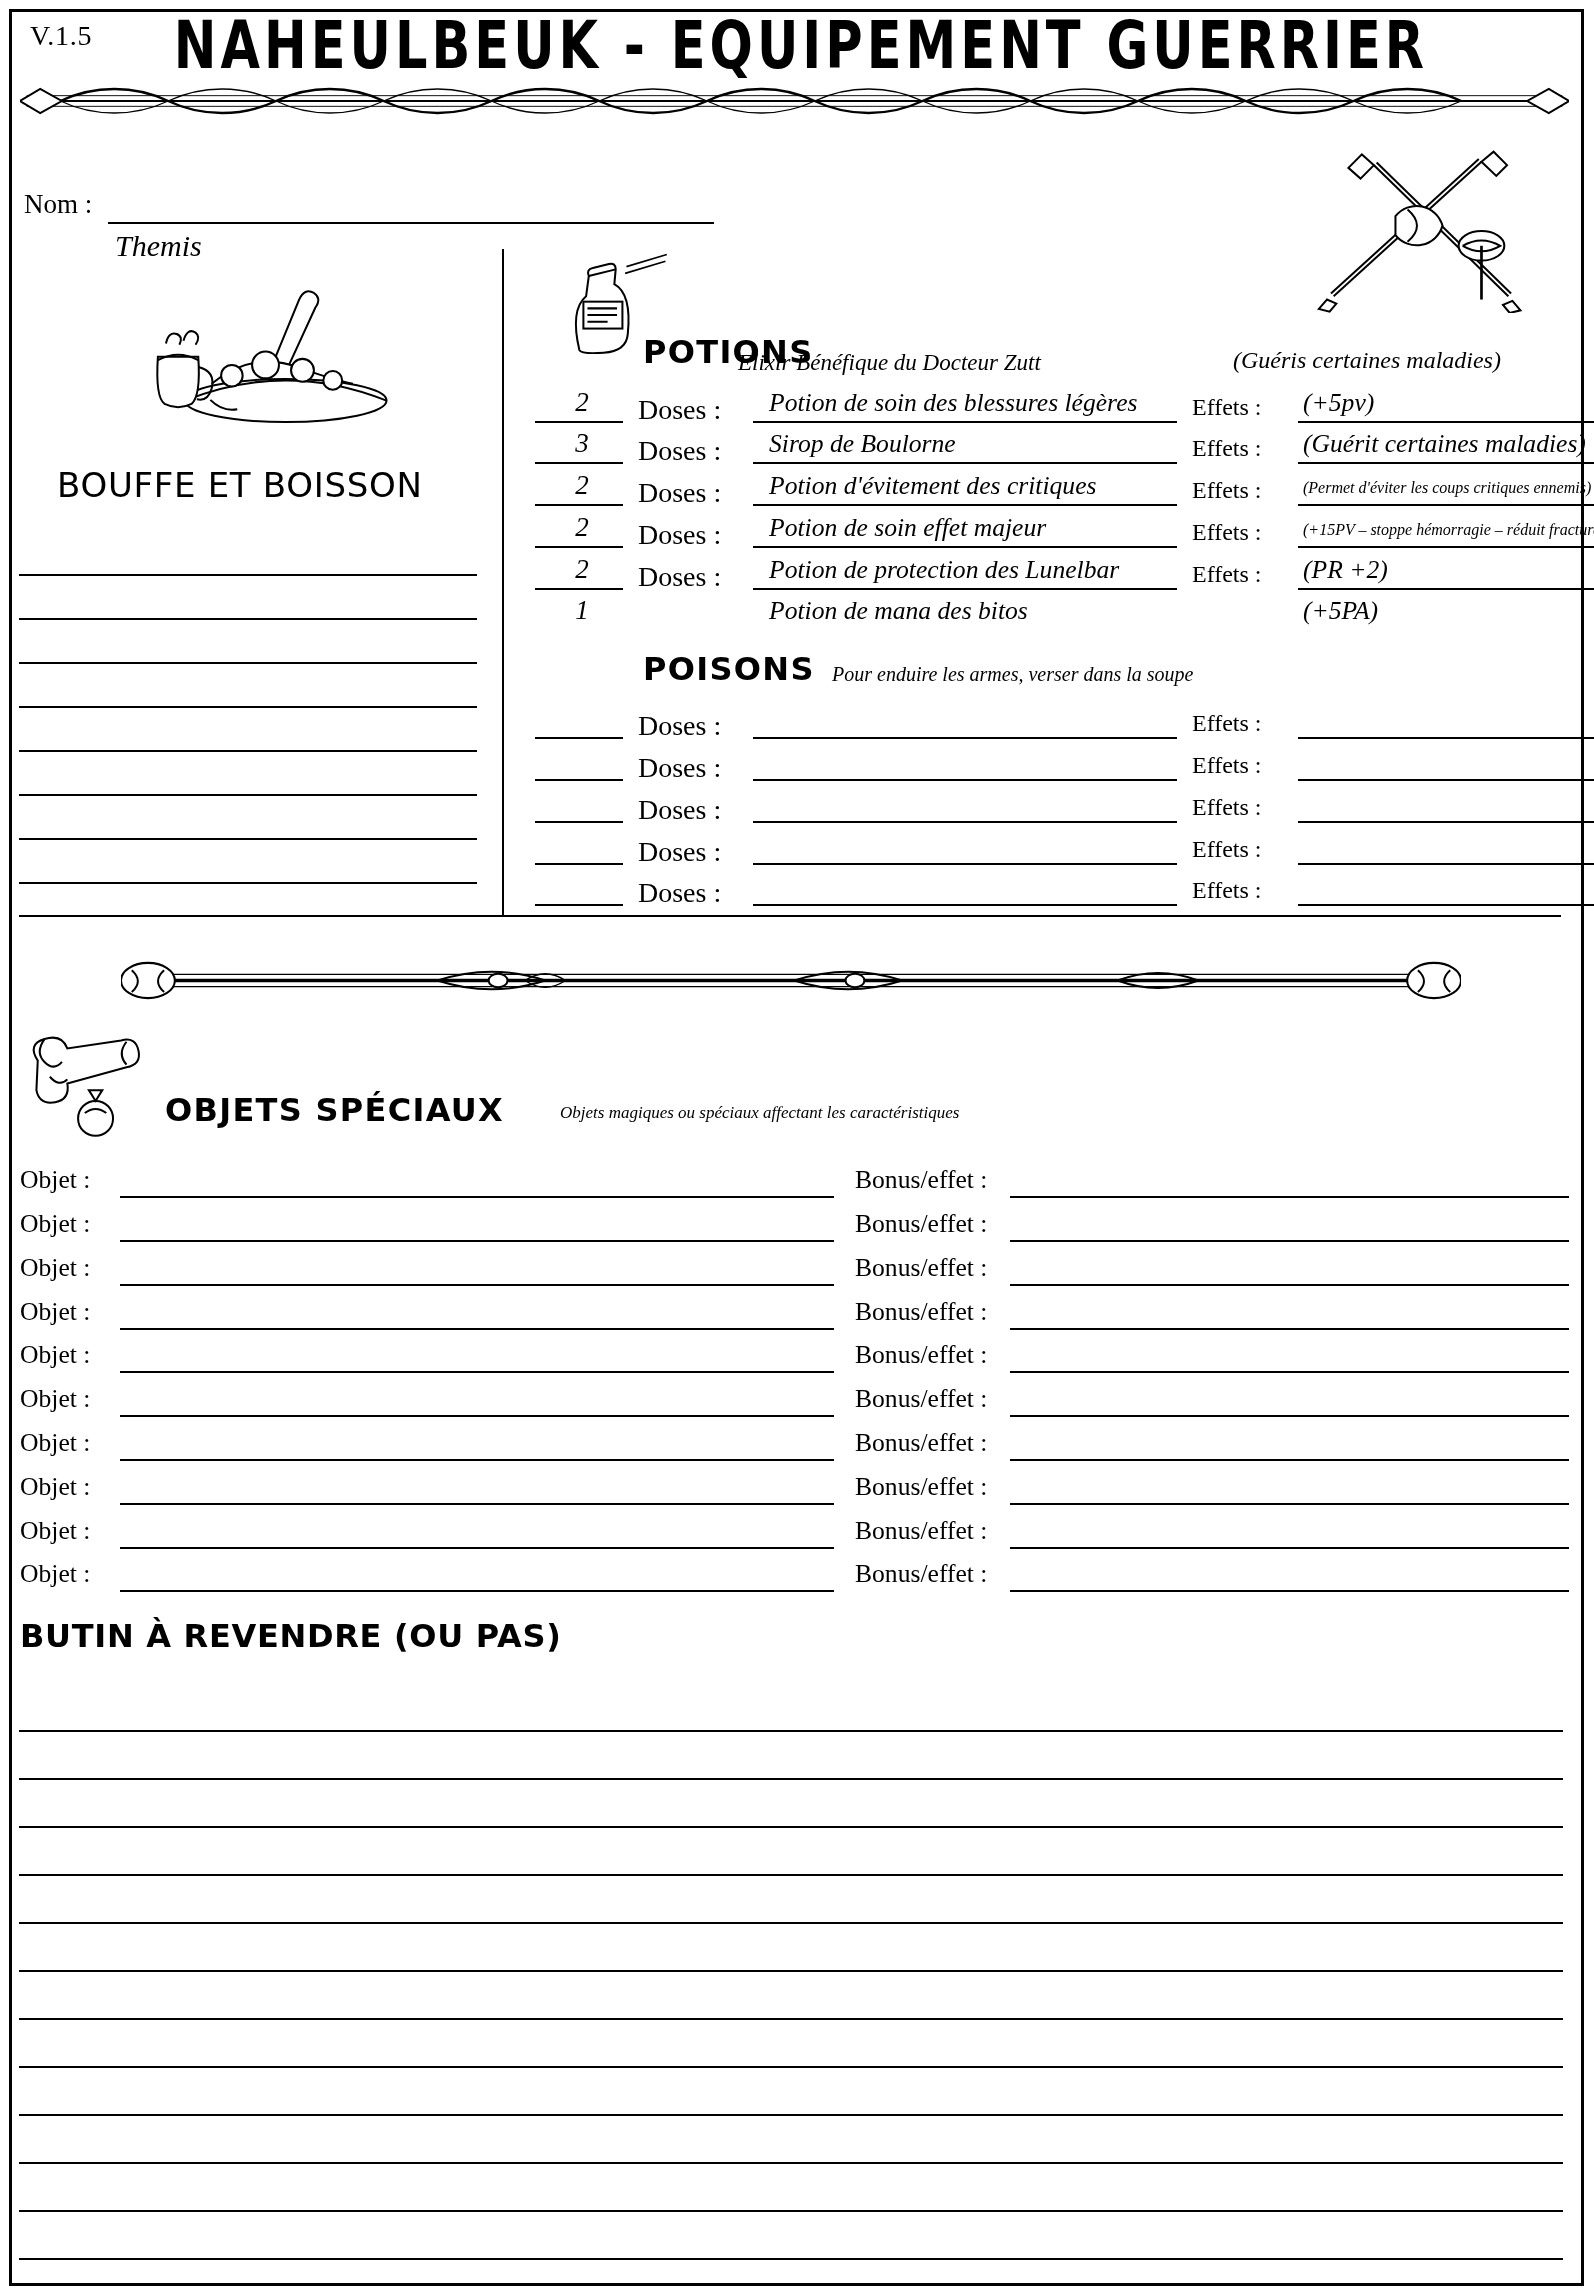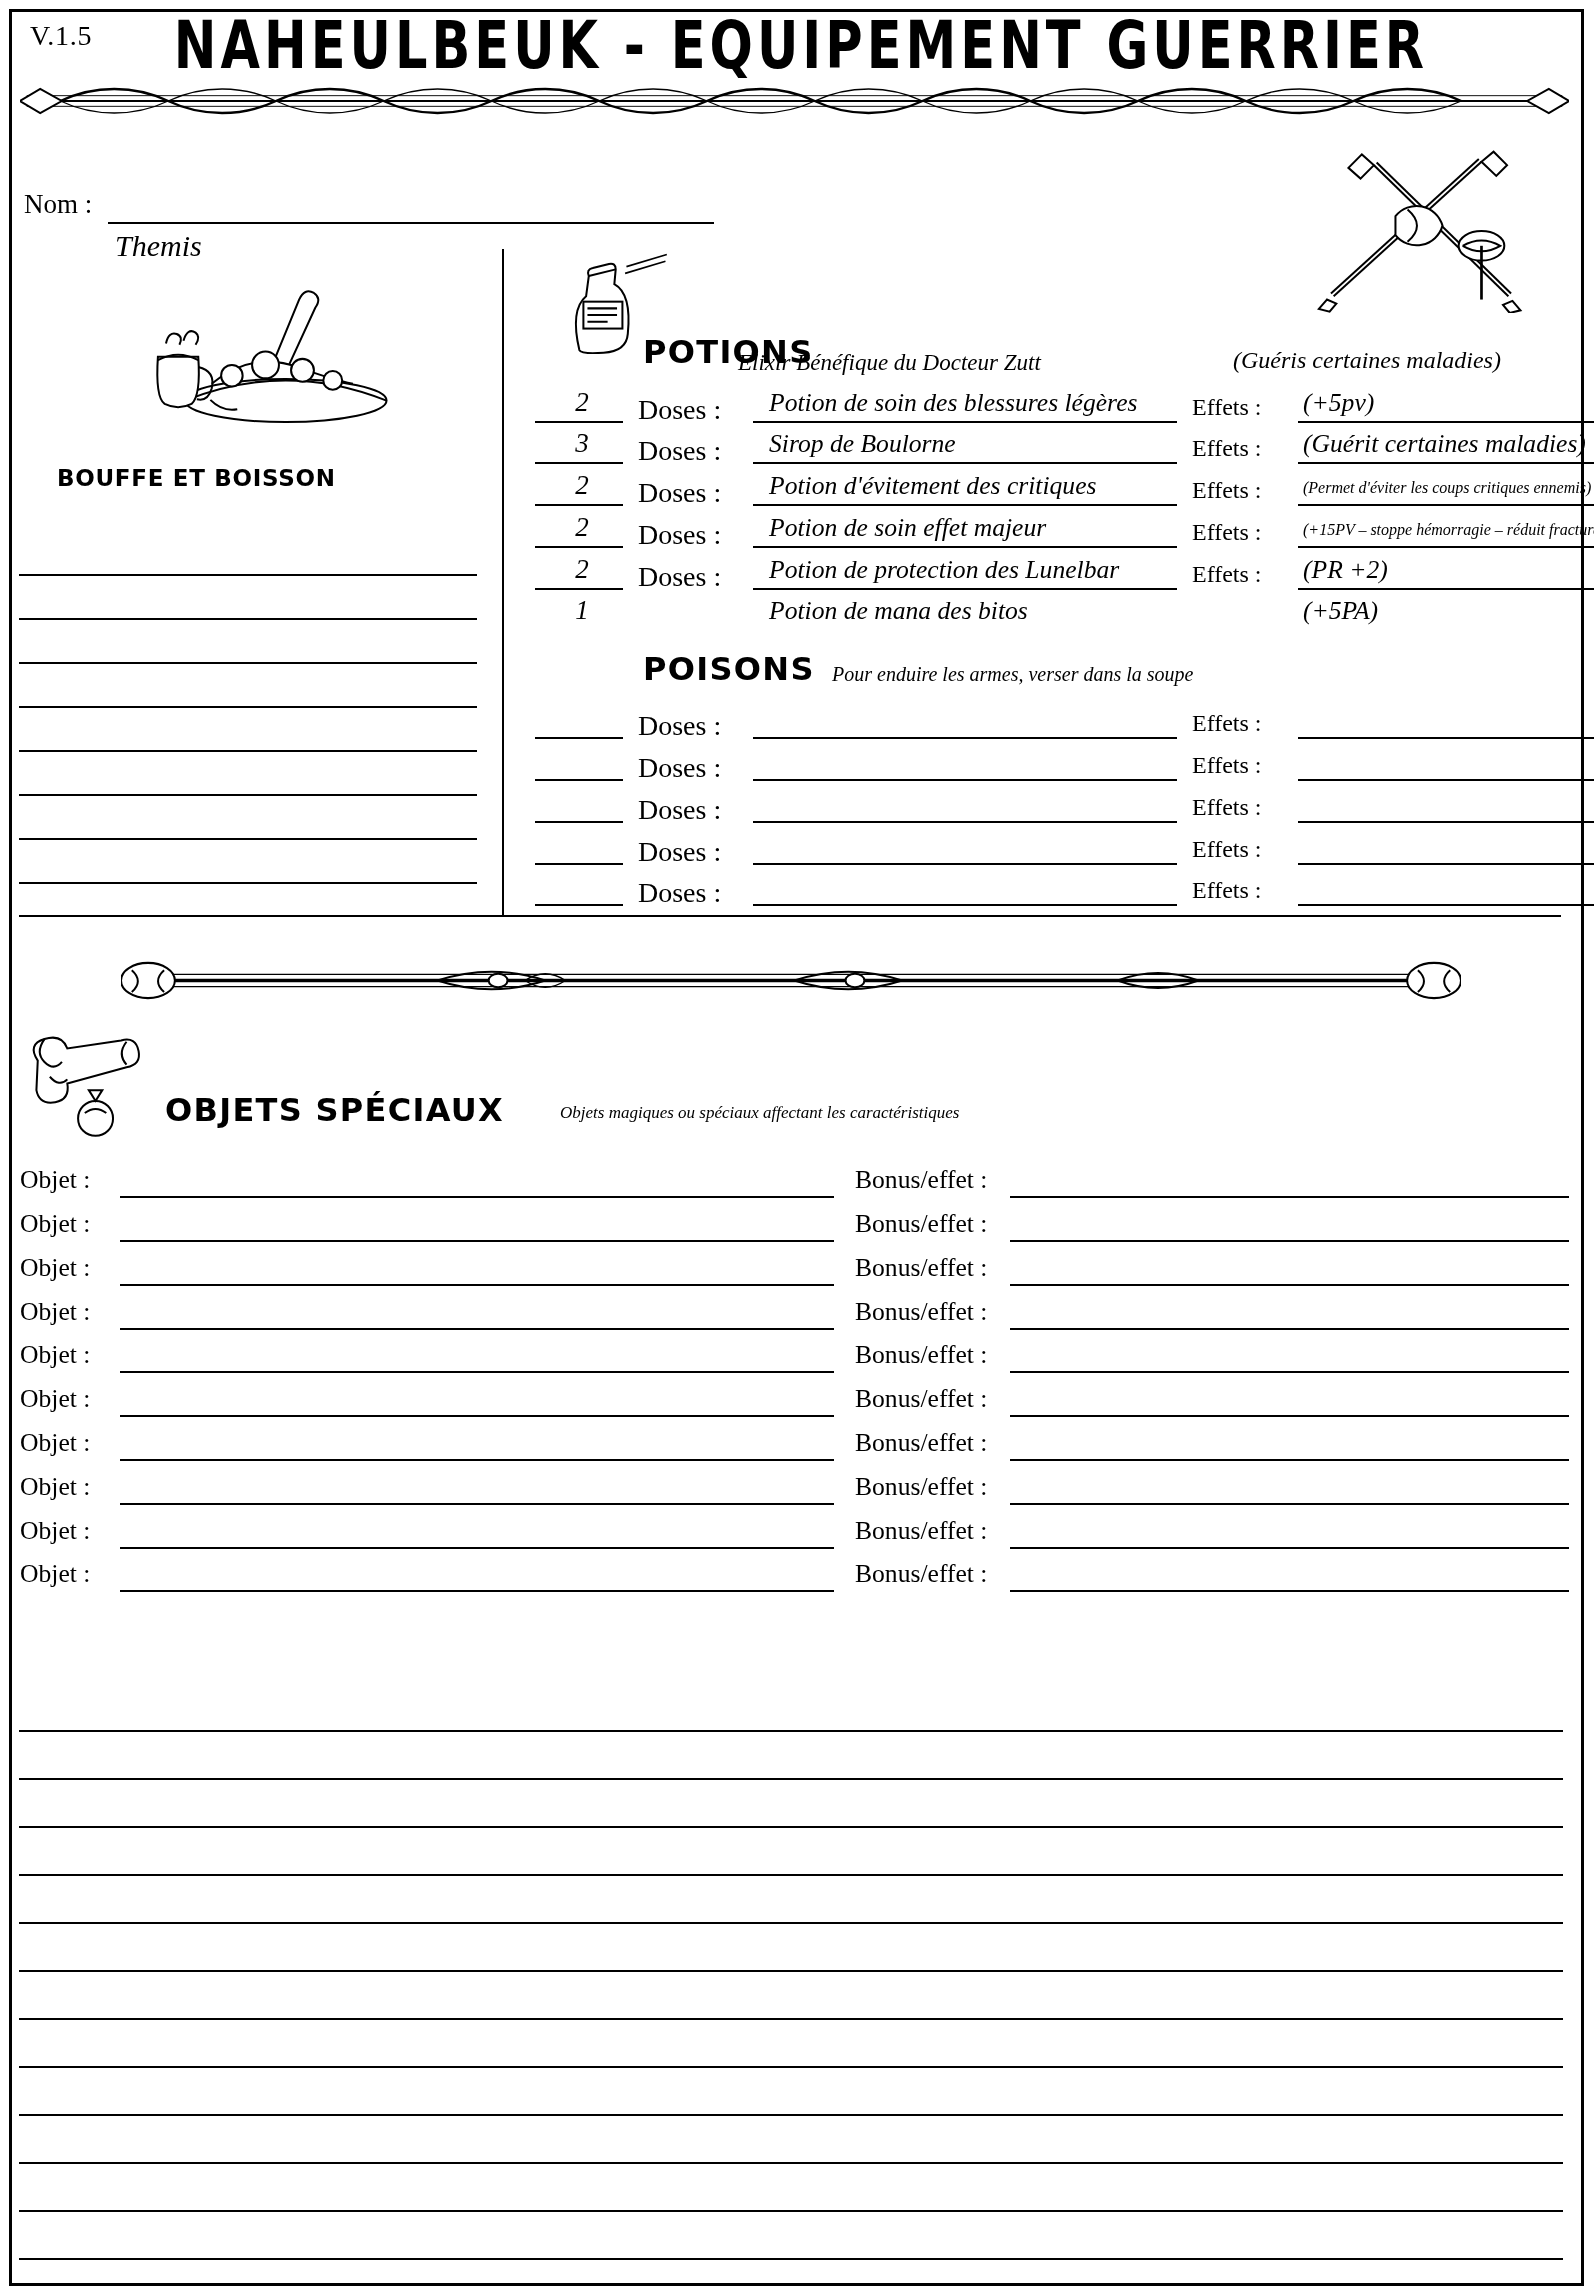--- a/index.html
+++ b/index.html
@@ -82,22 +82,22 @@
     top: 222px;
     width: 606px;
     border-bottom: 2px solid #000;
   }
   
   .bouffe-title {
     position: absolute;
     left: 57px;
     top: 465px;
     font-family: "DejaVu Sans", sans-serif;
-    font-weight: bold;
-    font-size: 23px;
+    font-weight: normal;
+    font-size: 34px;
     letter-spacing: 0.7px;
   }
   .bouffe-lines {
     position: absolute;
     left: 19px;
     top: 532px;
     width: 458px;
   }
   .bouffe-lines .rule {
     border-bottom: 2px solid #000;
@@ -598,20 +598,21 @@
     <span class="blabel">Bonus/effet :</span>
     <span class="orule2"></span>
   </div>
   <div class="orow" style="top:1559px;">
     <span class="olabel">Objet :</span>
     <span class="orule1"></span>
     <span class="blabel">Bonus/effet :</span>
     <span class="orule2"></span>
   </div>
 
+  <div class="butin-title">BUTIN À REVENDRE (OU PAS)</div>
   <div class="butin-lines">
     <div class="rule"></div>
     <div class="rule"></div>
     <div class="rule"></div>
     <div class="rule"></div>
     <div class="rule"></div>
     <div class="rule"></div>
     <div class="rule"></div>
     <div class="rule"></div>
     <div class="rule"></div>

